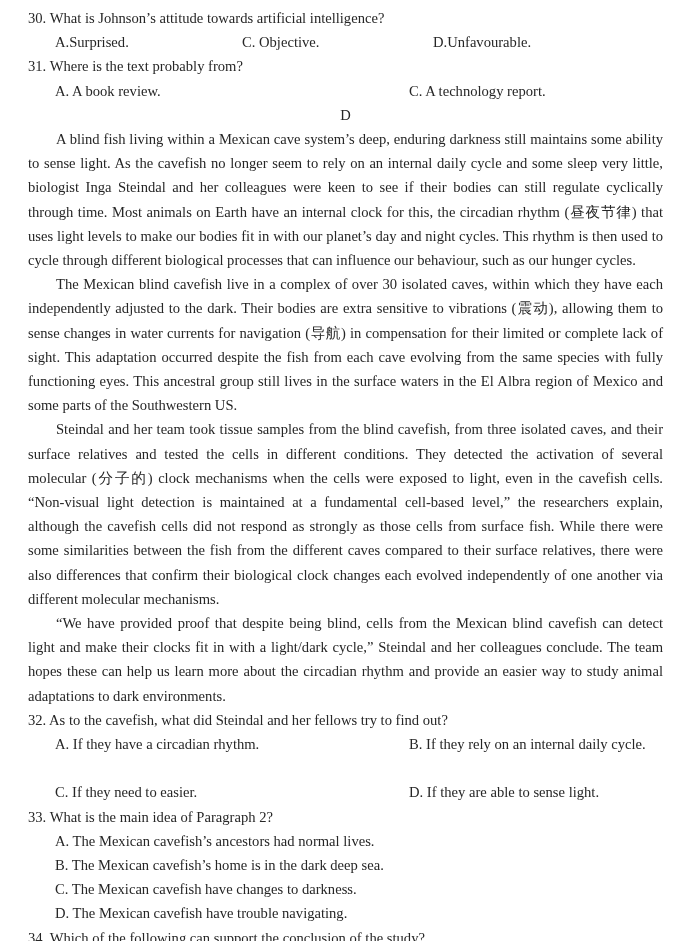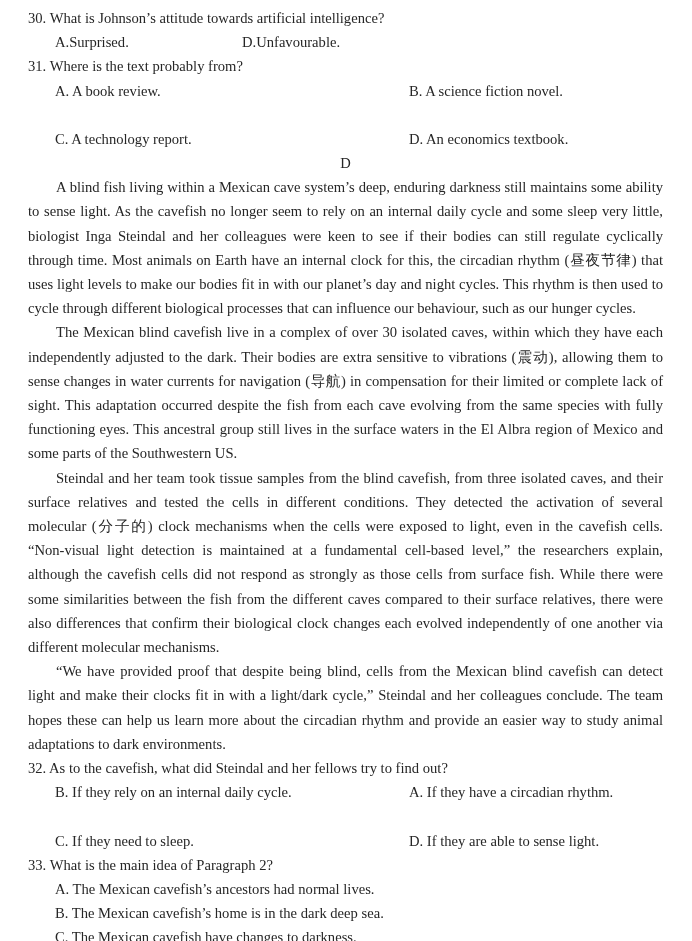--- a/index.html
+++ b/index.html
@@ -52,42 +52,41 @@
   }
 </style>
 </head>
 <body>
 
 <div class="doc">
 
   <div class="q-prompt">30. What is Johnson’s attitude towards artificial intelligence?</div>
   <div class="opts four">
     <span class="opt">A.Surprised.</span>
+    <span class="opt">C. Objective.</span>
     <span class="opt">D.Unfavourable.</span>
   </div>
 
   <div class="q-prompt">31. Where is the text probably from?</div>
   <div class="opts two">
     <span class="opt">A. A book review.</span>
-    <span class="opt">B. A science fiction novel.</span>
     <span class="opt">C. A technology report.</span>
-    <span class="opt">D. An economics textbook.</span>
   </div>
 
   <div class="passage-heading">D</div>
   <p class="para">A blind fish living within a Mexican cave system’s deep, enduring darkness still maintains some ability to sense light. As the cavefish no longer seem to rely on an internal daily cycle and some sleep very little, biologist Inga Steindal and her colleagues were keen to see if their bodies can still regulate cyclically through time. Most animals on Earth have an internal clock for this, the circadian rhythm (昼夜节律) that uses light levels to make our bodies fit in with our planet’s day and night cycles. This rhythm is then used to cycle through different biological processes that can influence our behaviour, such as our hunger cycles.</p>
   <p class="para">The Mexican blind cavefish live in a complex of over 30 isolated caves, within which they have each independently adjusted to the dark. Their bodies are extra sensitive to vibrations (震动), allowing them to sense changes in water currents for navigation (导航) in compensation for their limited or complete lack of sight. This adaptation occurred despite the fish from each cave evolving from the same species with fully functioning eyes. This ancestral group still lives in the surface waters in the El Albra region of Mexico and some parts of the Southwestern US.</p>
   <p class="para">Steindal and her team took tissue samples from the blind cavefish, from three isolated caves, and their surface relatives and tested the cells in different conditions. They detected the activation of several molecular (分子的) clock mechanisms when the cells were exposed to light, even in the cavefish cells. “Non-visual light detection is maintained at a fundamental cell-based level,” the researchers explain, although the cavefish cells did not respond as strongly as those cells from surface fish. While there were some similarities between the fish from the different caves compared to their surface relatives, there were also differences that confirm their biological clock changes each evolved independently of one another via different molecular mechanisms.</p>
   <p class="para">“We have provided proof that despite being blind, cells from the Mexican blind cavefish can detect light and make their clocks fit in with a light/dark cycle,” Steindal and her colleagues conclude. The team hopes these can help us learn more about the circadian rhythm and provide an easier way to study animal adaptations to dark environments.</p>
 
   <div class="q-prompt">32. As to the cavefish, what did Steindal and her fellows try to find out?</div>
   <div class="opts two">
+    <span class="opt">A. If they have a circadian rhythm.</span>
     <span class="opt">B. If they rely on an internal daily cycle.</span>
-    <span class="opt">A. If they have a circadian rhythm.</span>
-    <span class="opt">C. If they need to sleep.</span>
+    <span class="opt">C. If they need to easier.</span>
     <span class="opt">D. If they are able to sense light.</span>
   </div>
 
   <div class="q-prompt">33. What is the main idea of Paragraph 2?</div>
   <div class="opt-list">
     <span class="opt">A. The Mexican cavefish’s ancestors had normal lives.</span>
     <span class="opt">B. The Mexican cavefish’s home is in the dark deep sea.</span>
     <span class="opt">C. The Mexican cavefish have changes to darkness.</span>
     <span class="opt">D. The Mexican cavefish have trouble navigating.</span>
   </div>

